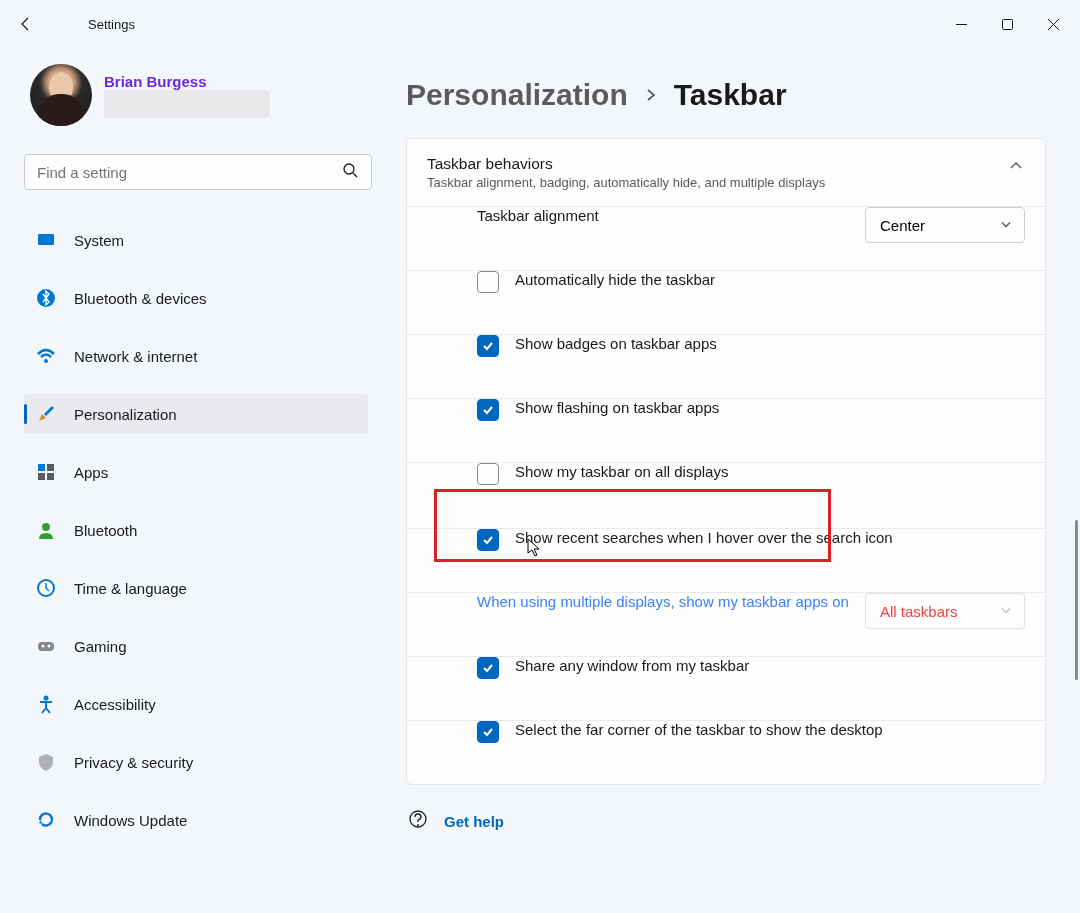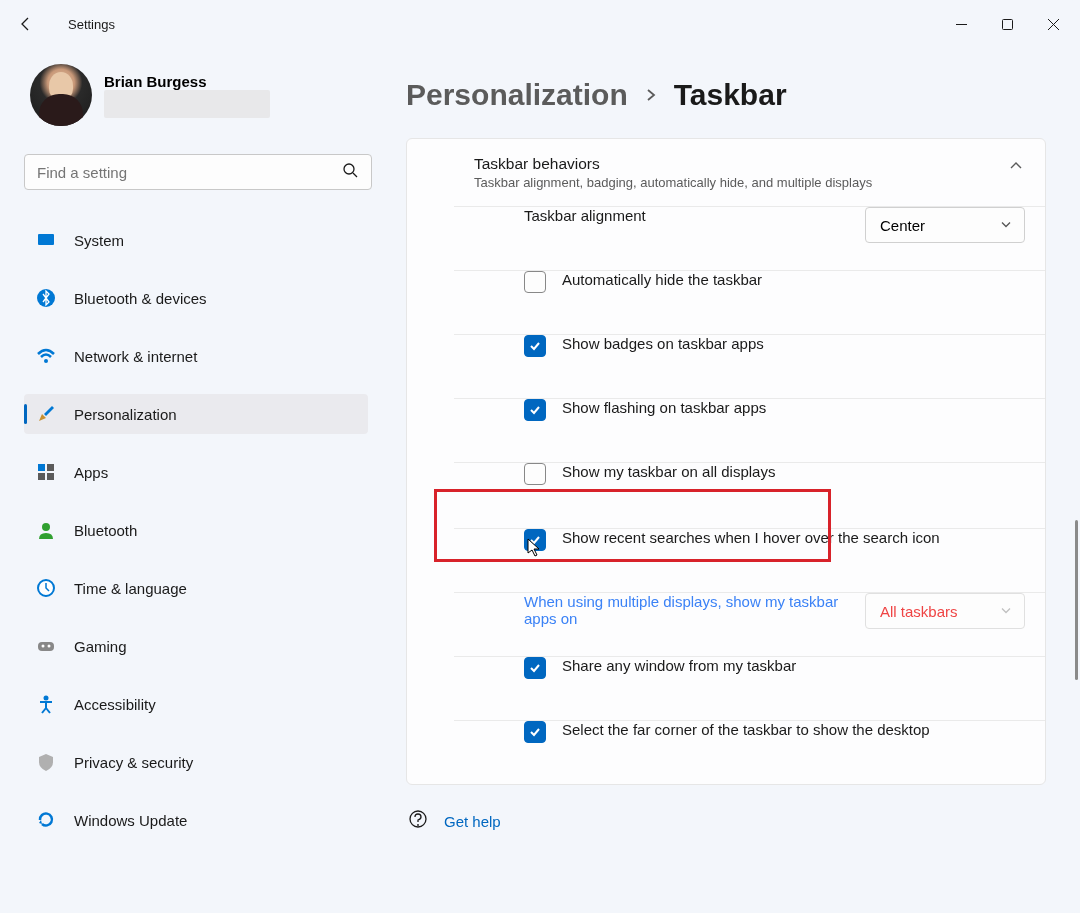--- a/index.html
+++ b/index.html
@@ -1,65 +1,65 @@
 <!DOCTYPE html>
 <html><head>
 <meta charset="utf-8">
 <style>
 * { box-sizing: border-box; margin: 0; padding: 0; font-family: "Segoe UI", -apple-system, sans-serif; }
 body { background: #f3f6fb; width: 1080px; height: 913px; overflow: hidden; position: relative; }
 .window { background: #f3f6fb; width: 100%; height: 100%; border-radius: 8px; display: flex; flex-direction: column; }
-.titlebar { height: 48px; display: flex; align-items: center; padding: 0 4px; }
+.titlebar { height: 48px; display: flex; align-items: center; padding: 0 4px; gap: 20px; }
 .back-btn { width: 44px; height: 44px; display: flex; align-items: center; justify-content: center; cursor: pointer; border-radius: 4px;}
 .title { font-size: 13px; color: #1a1a1a; margin-left: 20px; font-weight: 500;}
 .window-controls { margin-left: auto; display: flex; }
 .win-ctrl { width: 46px; height: 32px; display: flex; align-items: center; justify-content: center; cursor: pointer; }
 .content { display: flex; flex: 1; overflow: hidden; }
 .sidebar { width: 380px; padding: 16px 12px 0 24px; display: flex; flex-direction: column; }
 .user-row { display: flex; align-items: center; gap: 12px; margin-bottom: 28px; padding-left: 6px;}
 .avatar { width: 62px; height: 62px; border-radius: 50%; background: radial-gradient(circle at 50% 30%, #e8c8a8 0%, #c89878 25%, #2a2a2a 40%, #1a1a1a 100%); position: relative; overflow:hidden;}
 .avatar::before{content:"";position:absolute;top:8px;left:50%;transform:translateX(-50%);width:24px;height:28px;background:#e8c8a8;border-radius:50% 50% 40% 40%;}
 .avatar::after{content:"";position:absolute;top:30px;left:50%;transform:translateX(-50%);width:44px;height:40px;background:#2a1a1a;border-radius:20px 20px 0 0;}
 .user-name-col { display: flex; flex-direction: column; }
-.user-name { font-weight: 600; font-size: 15px; color:#000000;}
+.user-name { font-weight: 600; font-size: 15px; color:#6d28d9;}
 .user-sub { width: 166px; height: 28px; background:#e8e8ea; border-radius:2px;}
 .search-wrap { margin-bottom: 30px; width: 348px;}
 .search { width: 100%; height: 36px; border: 1px solid #c8c8c8; background:#fdfdfd; border-radius: 4px; padding: 0 40px 0 12px; font-size: 15px; color:#1a1a1a; position:relative;}
 .search-inner{position:relative;}
 .search-icon{position:absolute; right:14px; top:50%; transform:translateY(-50%); color:#555;}
 .nav { display:flex; flex-direction:column; gap:18px;}
 .nav-item { display: flex; align-items: center; gap: 18px; height: 40px; padding: 0 12px; border-radius: 4px; cursor: pointer; font-size: 15px; color: #1a1a1a; }
 .nav-item.active { background: #eaeaee; position:relative;}
 .nav-item.active::before{content:"";position:absolute;left:0;top:10px;bottom:10px;width:3px;background:#0067c0;border-radius:2px;}
 .nav-icon { width:20px; height:20px; display:flex; align-items:center; justify-content:center; font-size:16px;}
 .main { flex:1; padding: 30px 34px 0 26px; overflow-y:auto;}
 .breadcrumb { display:flex; align-items:center; gap:16px; margin-bottom:26px;}
 .bc-parent { font-size:30px; color:#5b5b5b; font-weight:600; cursor:pointer;}
 .bc-sep { color:#5b5b5b; font-size:20px;}
 .bc-current { font-size:30px; font-weight:600; color:#1a1a1a;}
-.card { background:#fdfdfe; border:1px solid #e6e6e6; border-radius:6px; overflow:hidden;padding-left:47px;}
+.card { background:#fdfdfe; border:1px solid #e6e6e6; border-radius:6px; overflow:hidden;}
 .card-header { padding: 16px 54px 16px 20px; position:relative; cursor:pointer;}
 .card-title { font-size:15.5px; color:#1a1a1a;}
 .card-sub { font-size:13px; color:#5b5b5b; margin-top:2px;}
 .chevron { position:absolute; right:22px; top:20px; color:#5b5b5b;}
 .row { border-top:1px solid #eaeaea; padding:0 20px 0 70px; min-height:64px; display:flex; align-items:flex-start; gap:16px;}
 .row.tall{min-height:66px;}
 .row-label { font-size:15px; color:#1a1a1a; flex:1;}
 .row-label.disabled{color:#3b82f6;}
 .checkbox { width:22px; height:22px; border-radius:4px; border:1.5px solid #888; background:#fdfdfd; flex-shrink:0; display:flex; align-items:center; justify-content:center; cursor:pointer;}
 .checkbox.checked{background:#0067c0; border-color:#0067c0;}
 .checkbox.checked svg{ stroke:#fff;}
 .dropdown { min-width:160px; height:36px; border:1px solid #d0d0d0; background:#fdfdfd; border-radius:4px; padding:0 36px 0 14px; font-size:15px; display:flex; align-items:center; position:relative; cursor:pointer;}
 .dropdown.disabled{color:#ef4444; border-color:#e0e0e0;}
 .dropdown .dd-chev{position:absolute; right:12px; top:50%; transform:translateY(-50%); color:#555;}
 .dropdown.disabled .dd-chev{color:#c0c0c0;}
 .align-row{padding-left:70px;}
 .highlight{position:absolute; border:3px solid #d8222a; pointer-events:none;}
 .help-row{ display:flex; align-items:center; gap:16px; padding:24px 0 0 2px;}
-.help-link{color:#0067c0; font-size:15px; cursor:pointer;}
+.help-link{color:#0067c0; font-size:15px; cursor:pointer;font-weight:bold;}
 .cursor-arrow{position:absolute;pointer-events:none;}
 .scrollbar-thumb{position:absolute;right:2px;top:520px;width:3px;height:160px;background:#8a8a8a;border-radius:2px;}
 </style>
 </head>
 <body>
 
 <div class="window">
   <div class="titlebar">
     <div class="back-btn">
       <svg width="16" height="16" viewBox="0 0 16 16">

